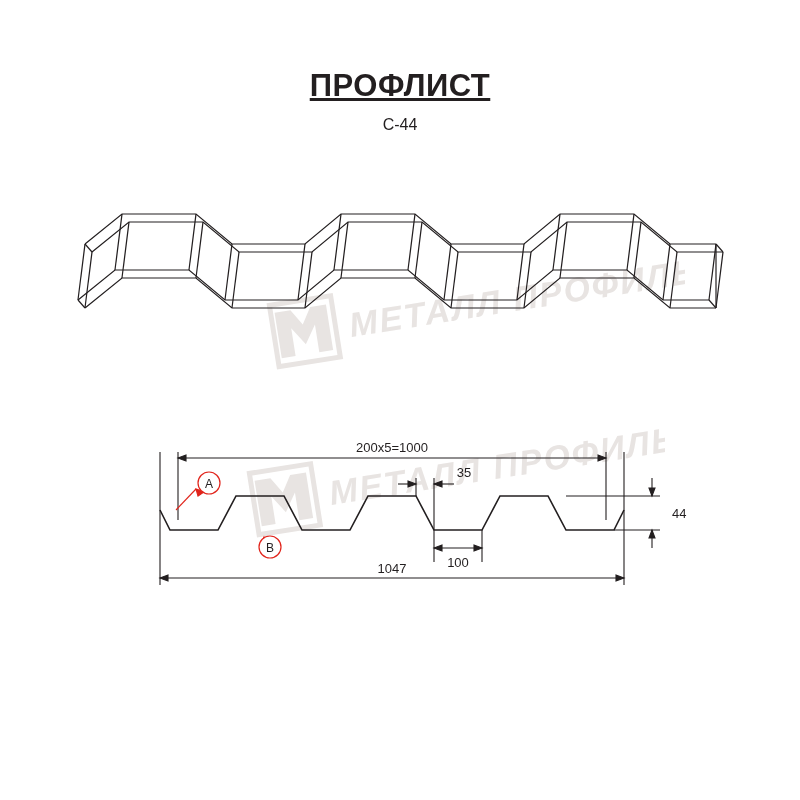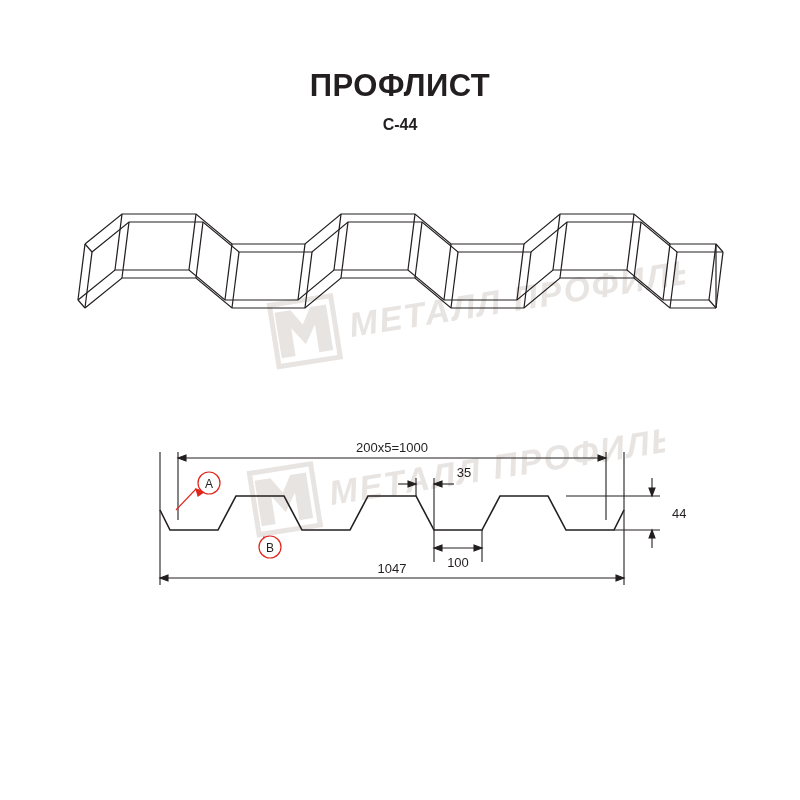--- a/index.html
+++ b/index.html
@@ -22,29 +22,30 @@
   }
   .title {
     position: absolute;
     top: 68px;
     left: 0;
     width: 800px;
     text-align: center;
     font-size: 31px;
     font-weight: bold;
     letter-spacing: 0.5px;
+    text-decoration: underline;
   }
   .subtitle {
     position: absolute;
     top: 116px;
     left: 0;
     width: 800px;
     text-align: center;
     font-size: 16px;
-    font-weight: bold;
+    font-weight: normal;
   }
   .footer {
     position: absolute;
     top: 705px;
     left: 0;
     width: 800px;
     text-align: center;
     font-size: 16px;
     font-weight: bold;
     letter-spacing: 0.3px;

